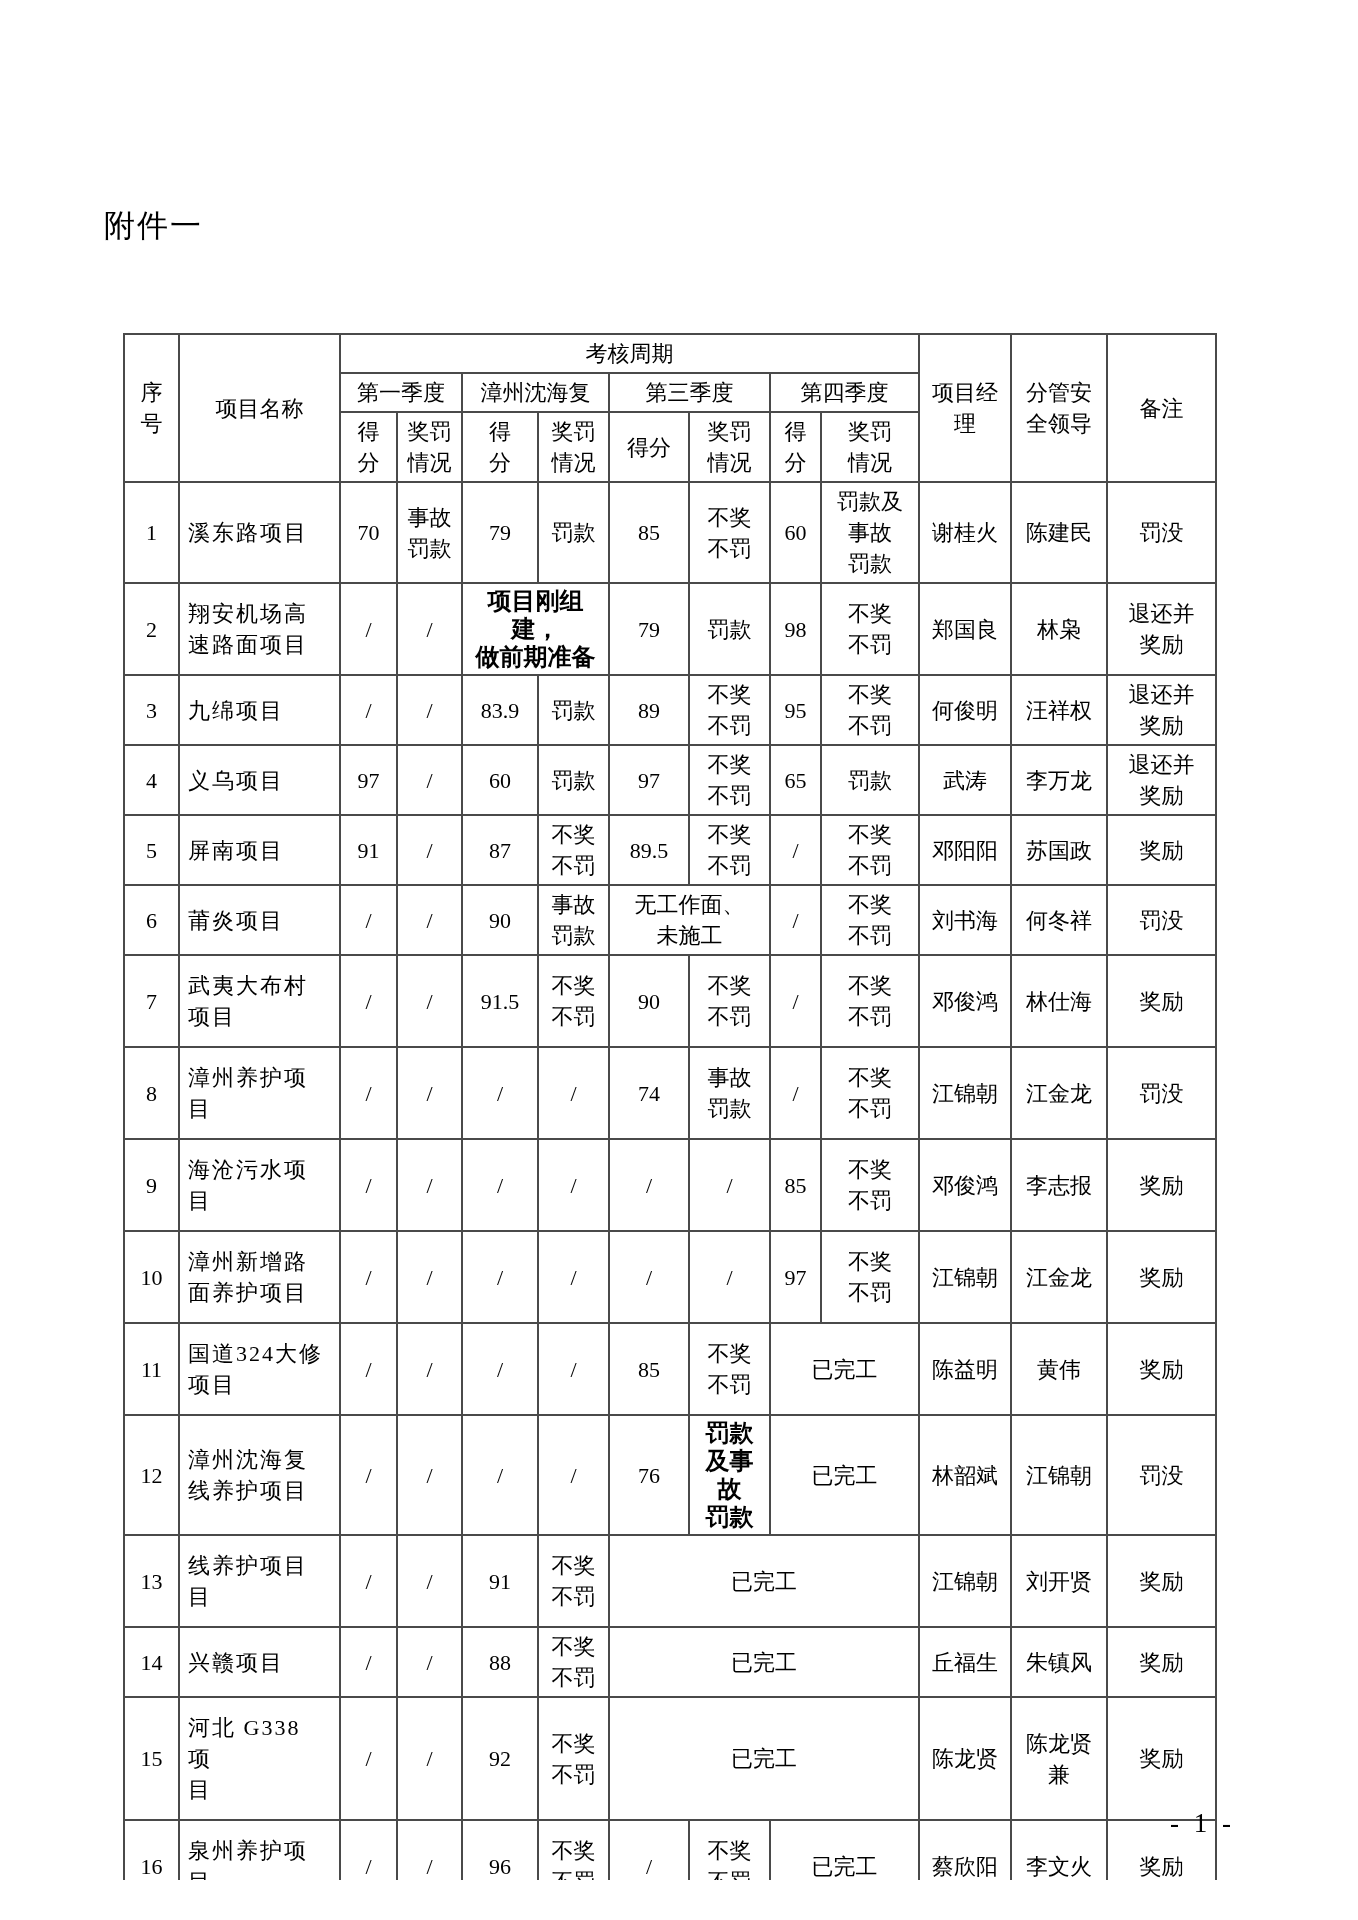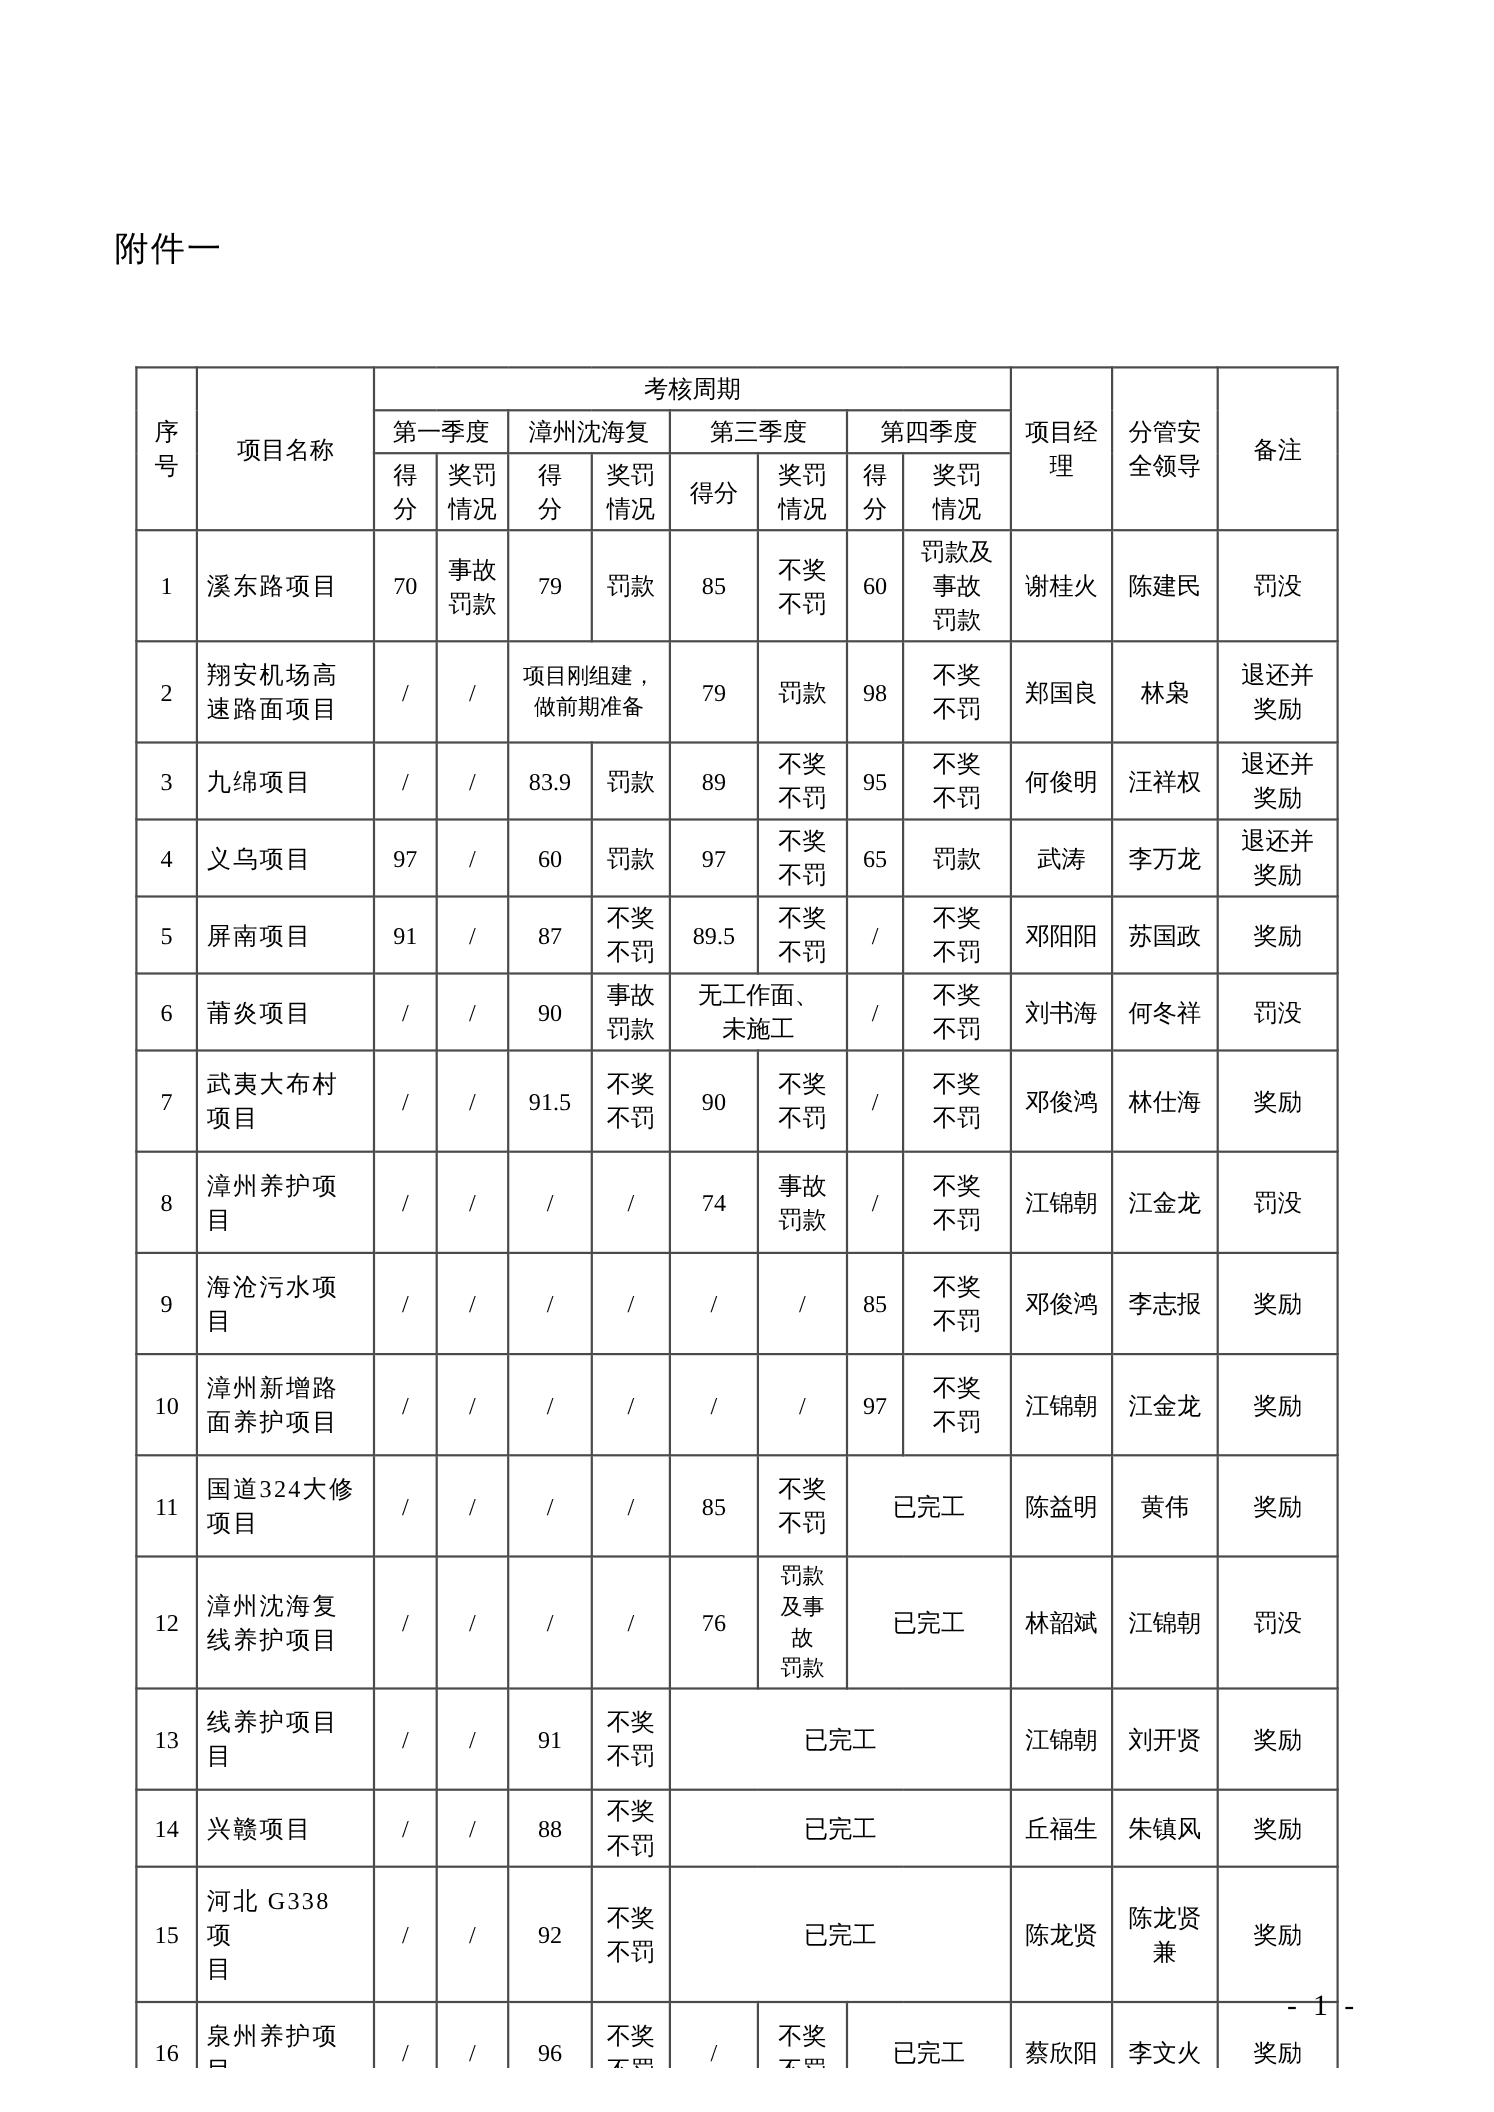--- a/index.html
+++ b/index.html
@@ -55,21 +55,21 @@
   }
   .hr1 { height: 36px; }
   .hr2 { height: 38px; }
   .hr3 { height: 64px; }
   .assessment tbody tr { height: 70px; }
   td.c-name {
     text-align: left;
     padding: 14px 8px;
     letter-spacing: 2px;
   }
-  td.c-small { font-size: 20px; letter-spacing: 0; line-height: 28px; }
+  td.c-small { font-size: 24px; letter-spacing: 0; line-height: 28px; font-weight: bold; }
   td.c-seq, td.c-q { letter-spacing: 0; }
   .page-number {
     position: absolute;
     left: 1170px;
     top: 1808px;
     font-size: 27px;
     letter-spacing: 4px;
     white-space: nowrap;
   }
 </style>

